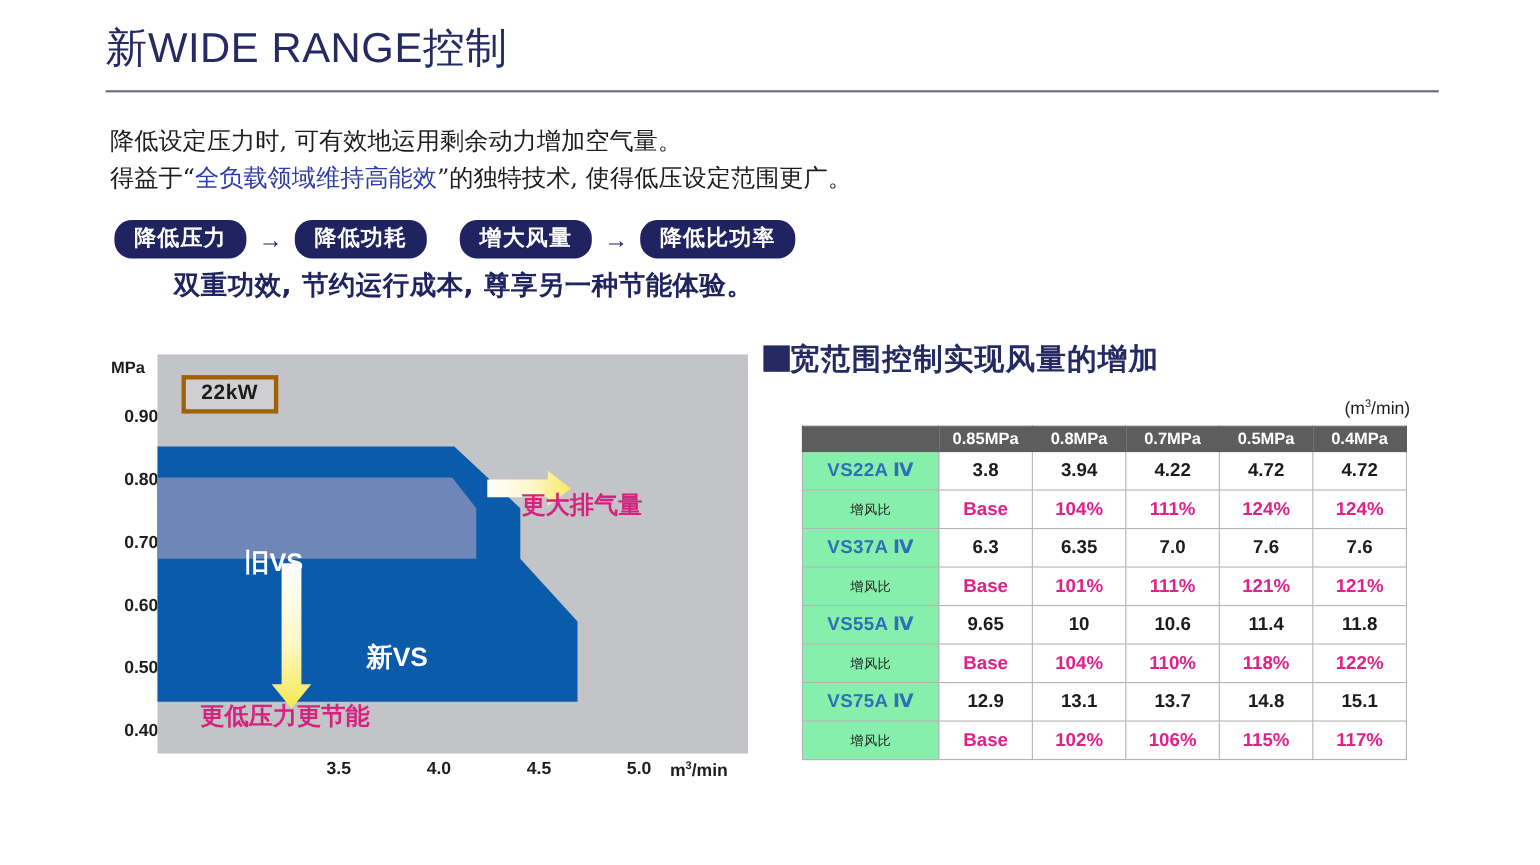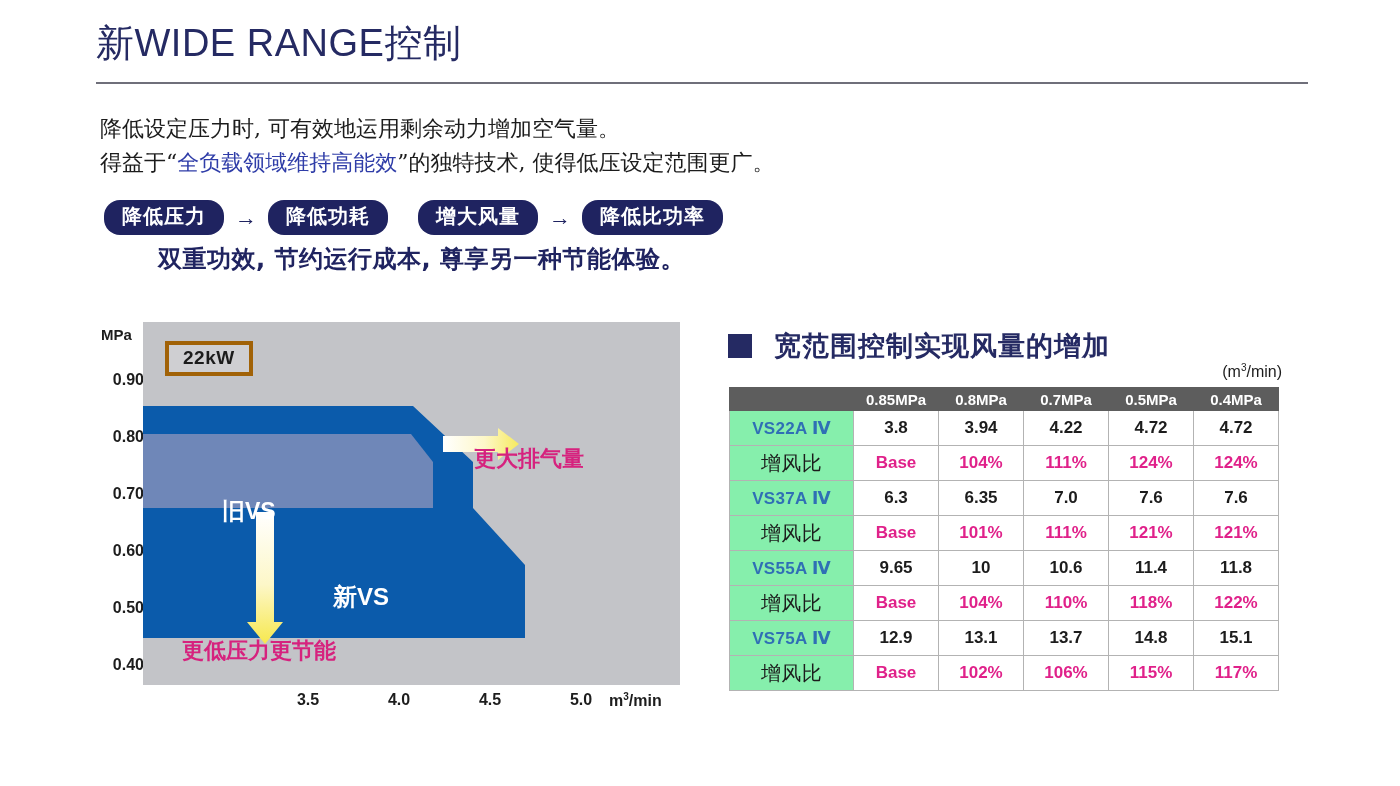--- a/index.html
+++ b/index.html
@@ -95,22 +95,22 @@
   .chart-txt{
     position:absolute;font-weight:700;white-space:nowrap;
   }
   .txt-oldvs{left:222px;top:496px;color:#ffffff;font-size:23px;}
   .txt-newvs{left:333px;top:581px;color:#ffffff;font-size:24px;}
   .txt-more{left:474px;top:444px;color:#d6227e;font-size:22px;}
   .txt-lower{left:182px;top:636px;color:#d6227e;font-size:22px;}
 
   
   .sec-head{
-    position:absolute;left:728px;top:308px;
-    display:flex;align-items:center;gap:22px;white-space:nowrap;margin-top:20px;
+    position:absolute;left:694px;top:308px;
+    display:flex;align-items:center;white-space:nowrap;
   }
   .sec-bullet{width:24px;height:24px;background:#252a63;display:inline-block;}
   .sec-head-text{
     font-family:"DejaVu Serif","Liberation Serif",serif;
     font-size:27px;font-weight:700;color:#252a63;letter-spacing:1px;
   }
   .unit-note{
     position:absolute;right:118px;top:362px;
     font-size:16px;color:#1c1c1c;white-space:nowrap;
   }
@@ -141,21 +141,21 @@
   .col-d{width:85px;}
   td.rowlbl{
     background:#86efac;
     color:#2f6fb5;
     font-size:17px;font-weight:700;
     letter-spacing:.3px;
   }
   td.rowlbl.sub{
     color:#1c1c1c;
     font-family:"DejaVu Sans","Liberation Sans",sans-serif;
-    font-size:20px;font-weight:400;
+    font-size:12px;font-weight:400;
   }
   td.val{background:#ffffff;color:#1c1c1c;font-weight:700;}
   td.pct{background:#ffffff;color:#e0218a;font-weight:700;}
   tr.grp-top td{border-top:1px solid #6e6e6e;}
 </style>
 </head>
 <body>
 
 <div class="page">
 

